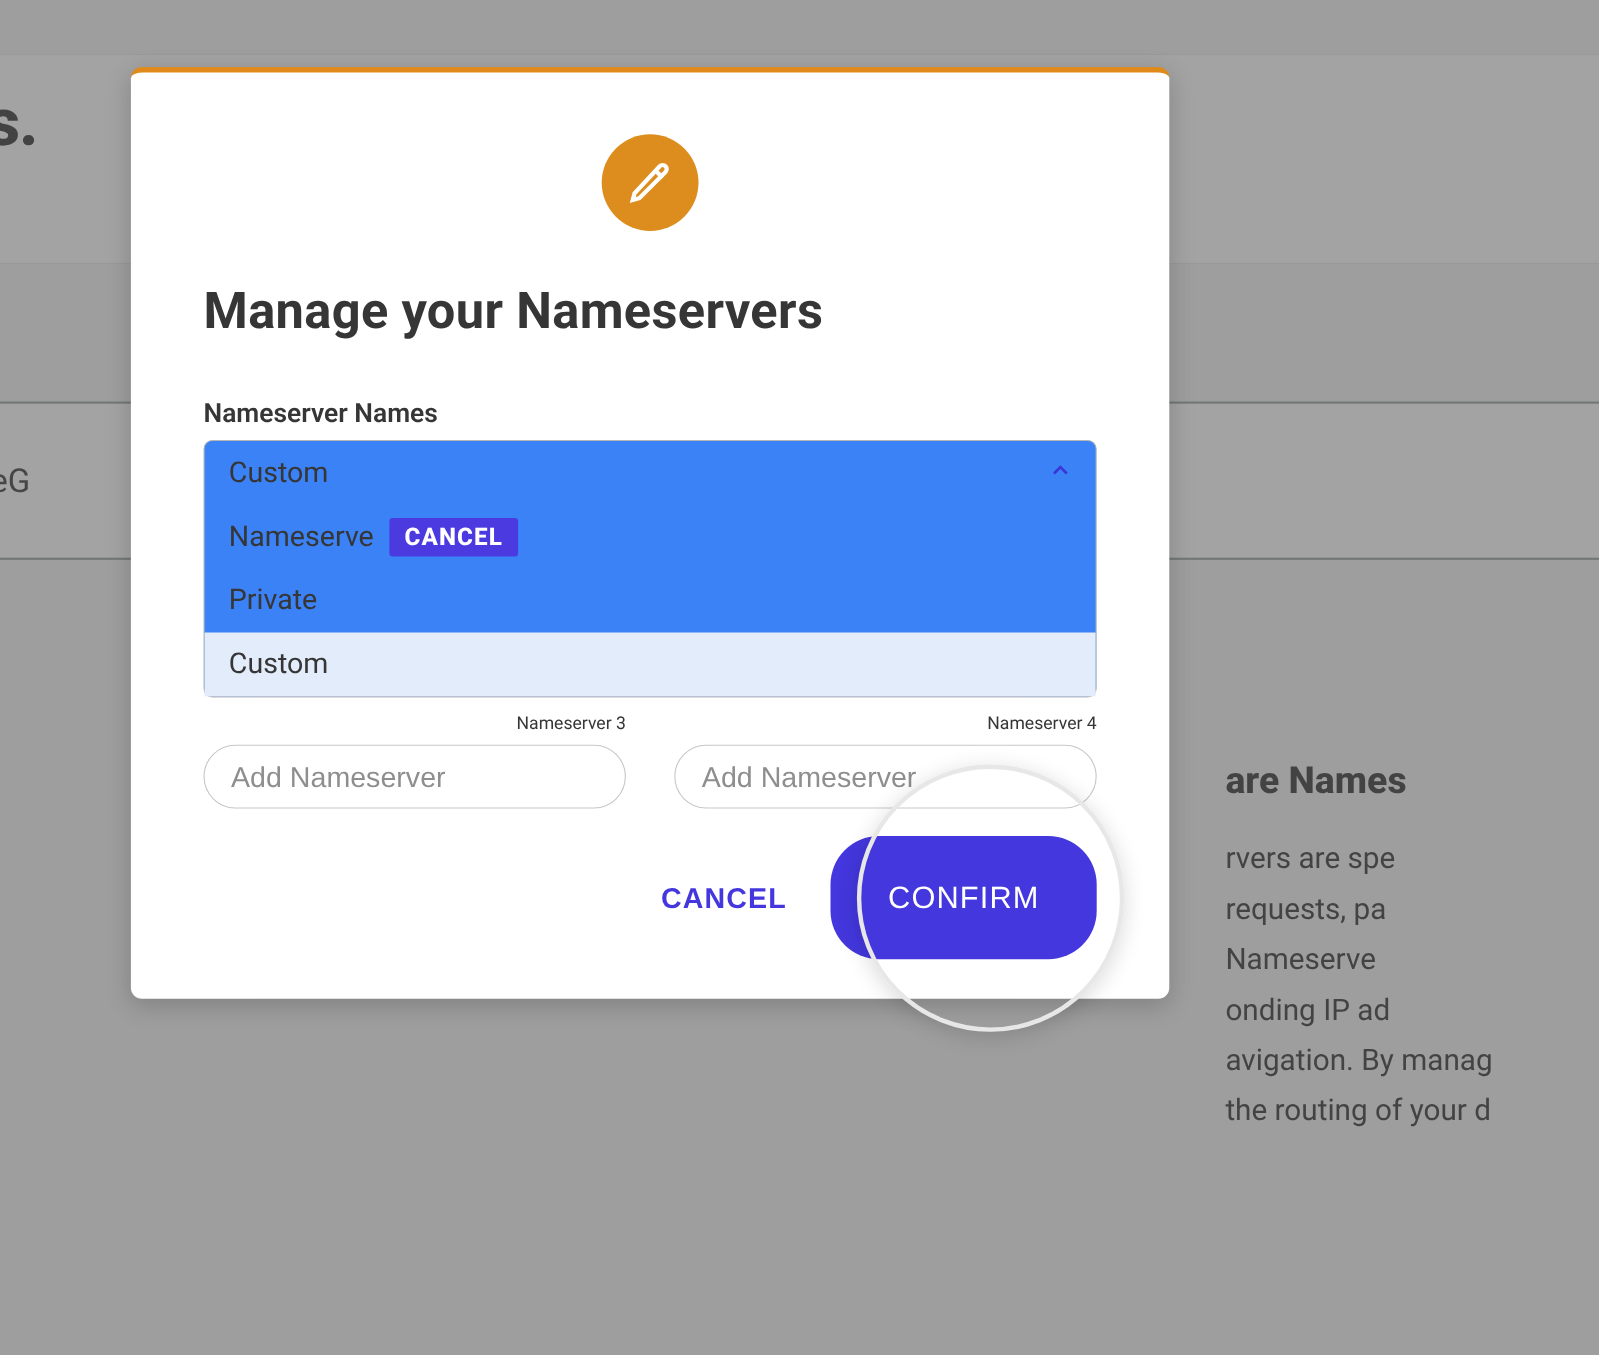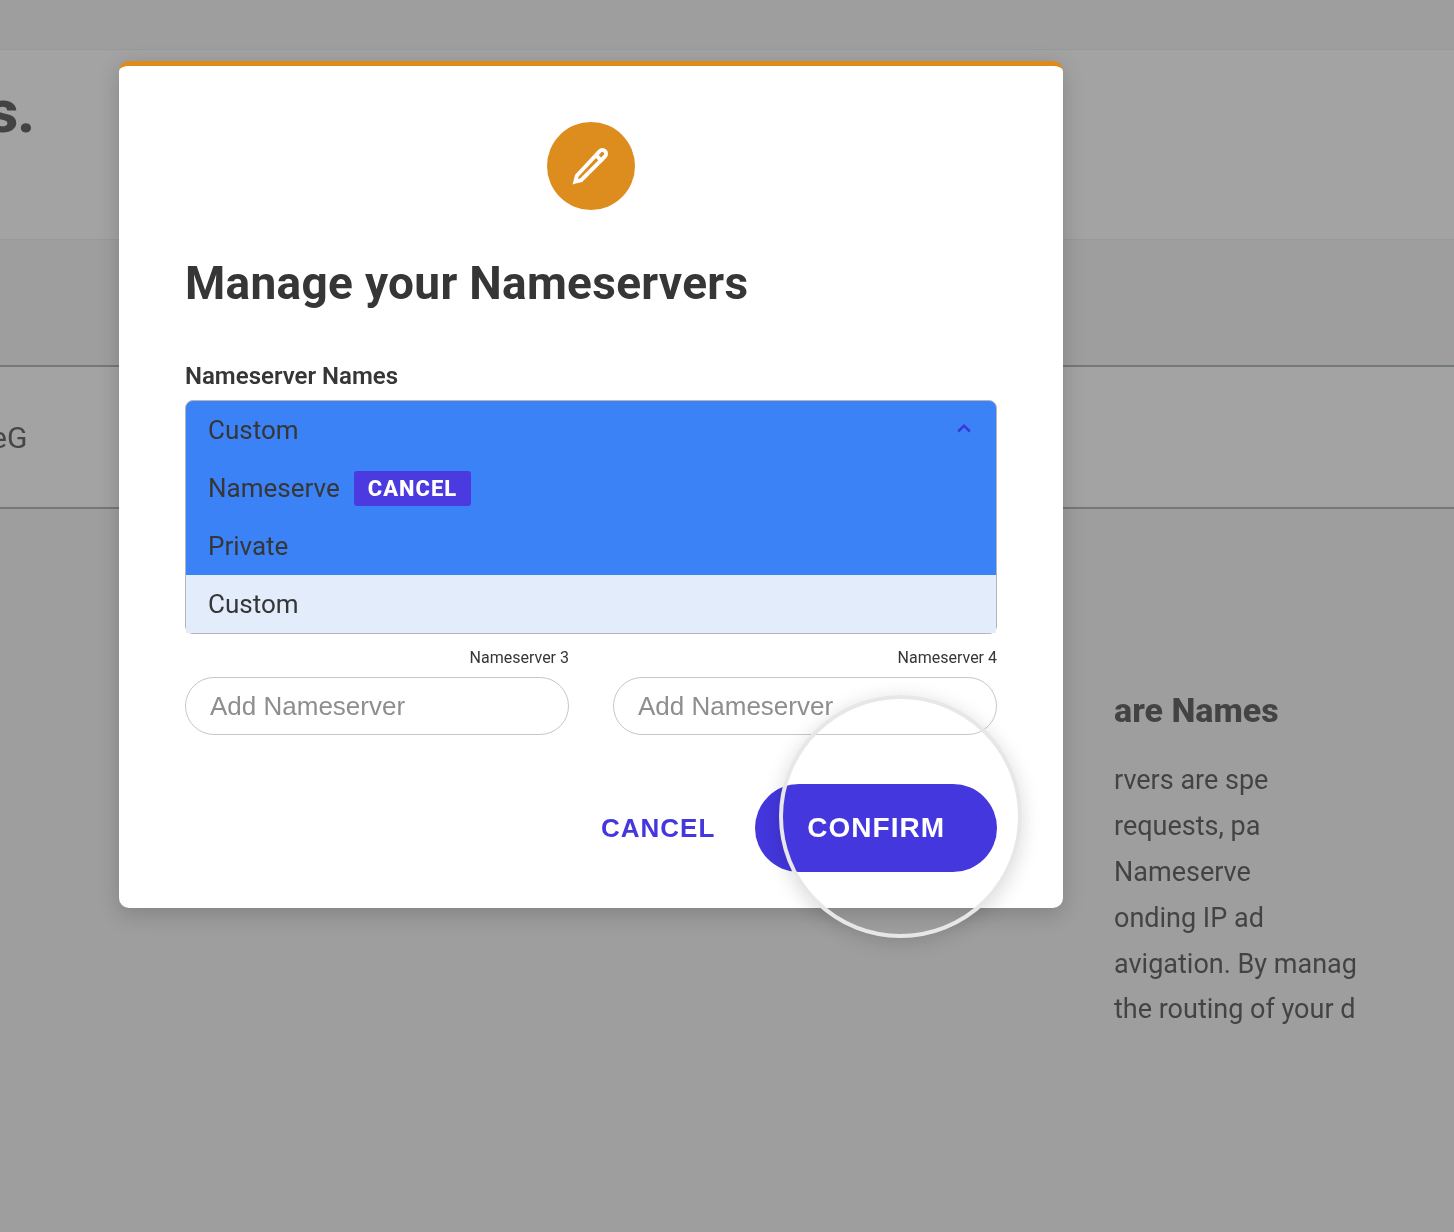--- a/index.html
+++ b/index.html
@@ -37,21 +37,21 @@
   .select-option.highlight { background: #e3ecfa; }
   .badge-current { background: #4b3ae0; color: #fff; font-weight: 800; font-size: 22px; letter-spacing: 1px; padding: 5px 14px; border-radius: 3px; }
 
   .ns-grid { display: grid; grid-template-columns: 1fr 1fr; gap: 44px; margin-top: 14px; }
   .ns-label { font-size: 16px; font-weight: 400; color: #363636; margin-bottom: 10px; text-align: right; }
   .ns-input { width: 100%; height: 58px; border: 1.5px solid #c7c7c7; border-radius: 30px; padding: 0 24px; font-size: 26px; color: #363636; outline: none; }
   .ns-input::placeholder { color: #8e8e8e; }
 
   .modal-actions { position: absolute; right: 66px; bottom: 36px; display: flex; align-items: center; gap: 40px; }
   .btn-cancel { color: #4337dd; font-size: 26px; font-weight: 800; letter-spacing: 1px; background: none; border: none; cursor: pointer; }
-  .btn-confirm { background: #4337dd; color: #fff; font-size: 28px; font-weight: 700; letter-spacing: 1px; border: none; border-radius: 44px; height: 88px; padding: 0 52px; cursor: pointer; }
+  .btn-confirm { background: #4337dd; color: #fff; font-size: 28px; font-weight: 400; letter-spacing: 1px; border: none; border-radius: 44px; height: 112px; padding: 0 52px; cursor: pointer; }
 
   
   .spotlight { position: absolute; left: 779px; top: 695px; width: 243px; height: 243px; border: 4px solid #e7e7e7; border-radius: 50%; pointer-events: none; box-shadow: 0 0 0 6px rgba(255,255,255,0.0), 0 4px 20px rgba(0,0,0,0.15); }
 </style>
 </head>
 <body>
 
 <div class="bg-page">
   <div class="bg-topspace"></div>
   <div class="bg-heroband">

